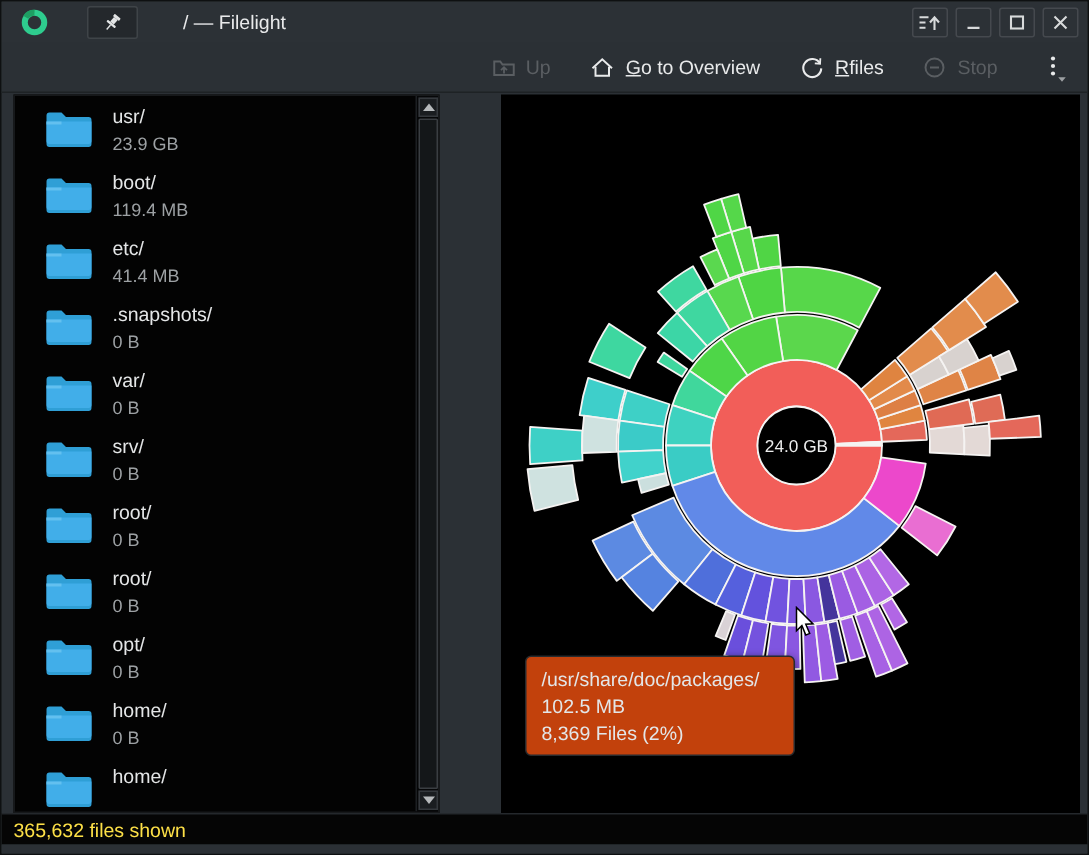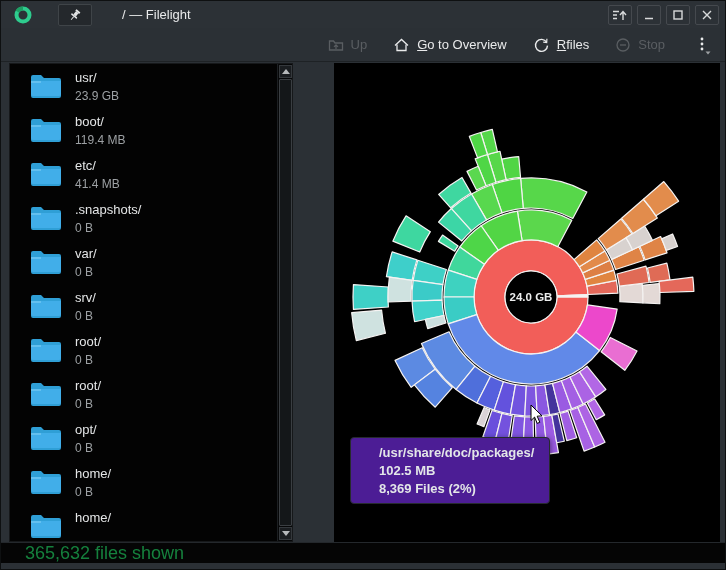--- a/index.html
+++ b/index.html
@@ -30,31 +30,31 @@
   .row .ficon { position:absolute; left:19px; top:7px; }
   .row .fname { position:absolute; left:65px; top:6px; font-size:13px; color:#e4e6e7; }
   .row .fsize { position:absolute; left:65px; top:25px; font-size:12px; color:#9da1a4; }
   .scrollbar { position:absolute; right:0; top:0; width:15px; height:100%; background:#060708; border-left:1px solid #1c1f22; }
   .sb-btn { position:absolute; left:1px; width:13px; height:13px; background:#1a1d20; border:1px solid #34383c; display:flex; align-items:center; justify-content:center; }
   .sb-up { top:1px; } .sb-down { bottom:1px; }
   .sb-tri-up { width:0; height:0; border-left:4px solid transparent; border-right:4px solid transparent; border-bottom:5px solid #b6b9bb; }
   .sb-tri-down { width:0; height:0; border-left:4px solid transparent; border-right:4px solid transparent; border-top:5px solid #b6b9bb; }
   .sb-thumb { position:absolute; left:1px; top:15px; bottom:15px; width:13px; background:#141719; border:1px solid #3a3e42; border-radius:1px; }
 
-  .chartarea { position:absolute; left:333px; top:0; width:386px; height:479px; background:#000;font-weight:bold; }
+  .chartarea { position:absolute; left:333px; top:0; width:386px; height:479px; background:#000; }
   .chartarea svg.sunburst { position:absolute; left:0; top:0; }
 
-  .tooltip { position:absolute; left:16px; top:374px; width:200px; height:67px; background:#4c1d95; border:1px solid #272b2e; border-radius:4px; padding:6px 28px; box-shadow:0 2px 6px rgba(0,0,0,.6); z-index:5; }
+  .tooltip { position:absolute; left:16px; top:374px; width:180px; height:67px; background:#c2410c; border:1px solid #272b2e; border-radius:4px; padding:6px 10px; box-shadow:0 2px 6px rgba(0,0,0,.6); z-index:5; }
   .tooltip div { font-size:13px; color:#e3e6e8; line-height:18px; white-space:nowrap; }
 
   .cursor { position:absolute; left:196px; top:341px; z-index:6; }
 
   
   .statusbar { position:absolute; left:0; top:541px; width:100%; height:21px; background:#050505; border-top:1px solid #24282c; display:flex; align-items:center; }
-  .statusbar span { margin-left:24px; font-size:18px; color:#15803d; }
+  .statusbar span { margin-left:8px; font-size:13px; color:#fde047; }
   .bottom-frame { position:absolute; left:0; top:562px; width:100%; height:8px; background:#2b3035; }
   .accent-line { position:absolute; left:0; bottom:0; width:100%; height:2px; background:#17907a; }
 
   svg { display:block; }
 </style>
 </head>
 <body>
 
 <div class="window">
 

